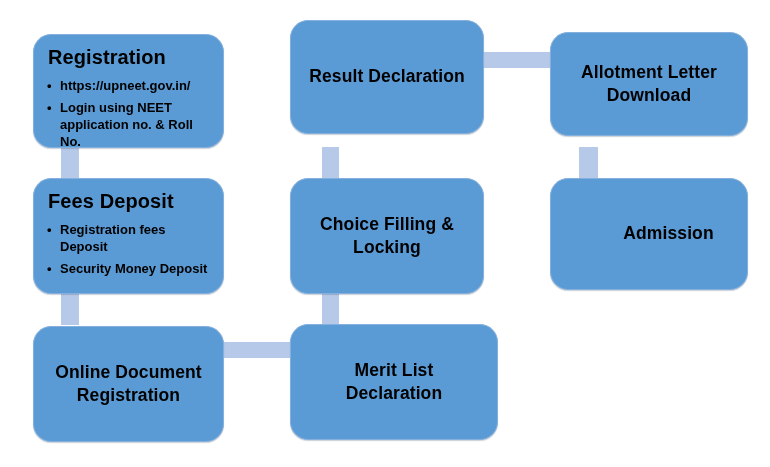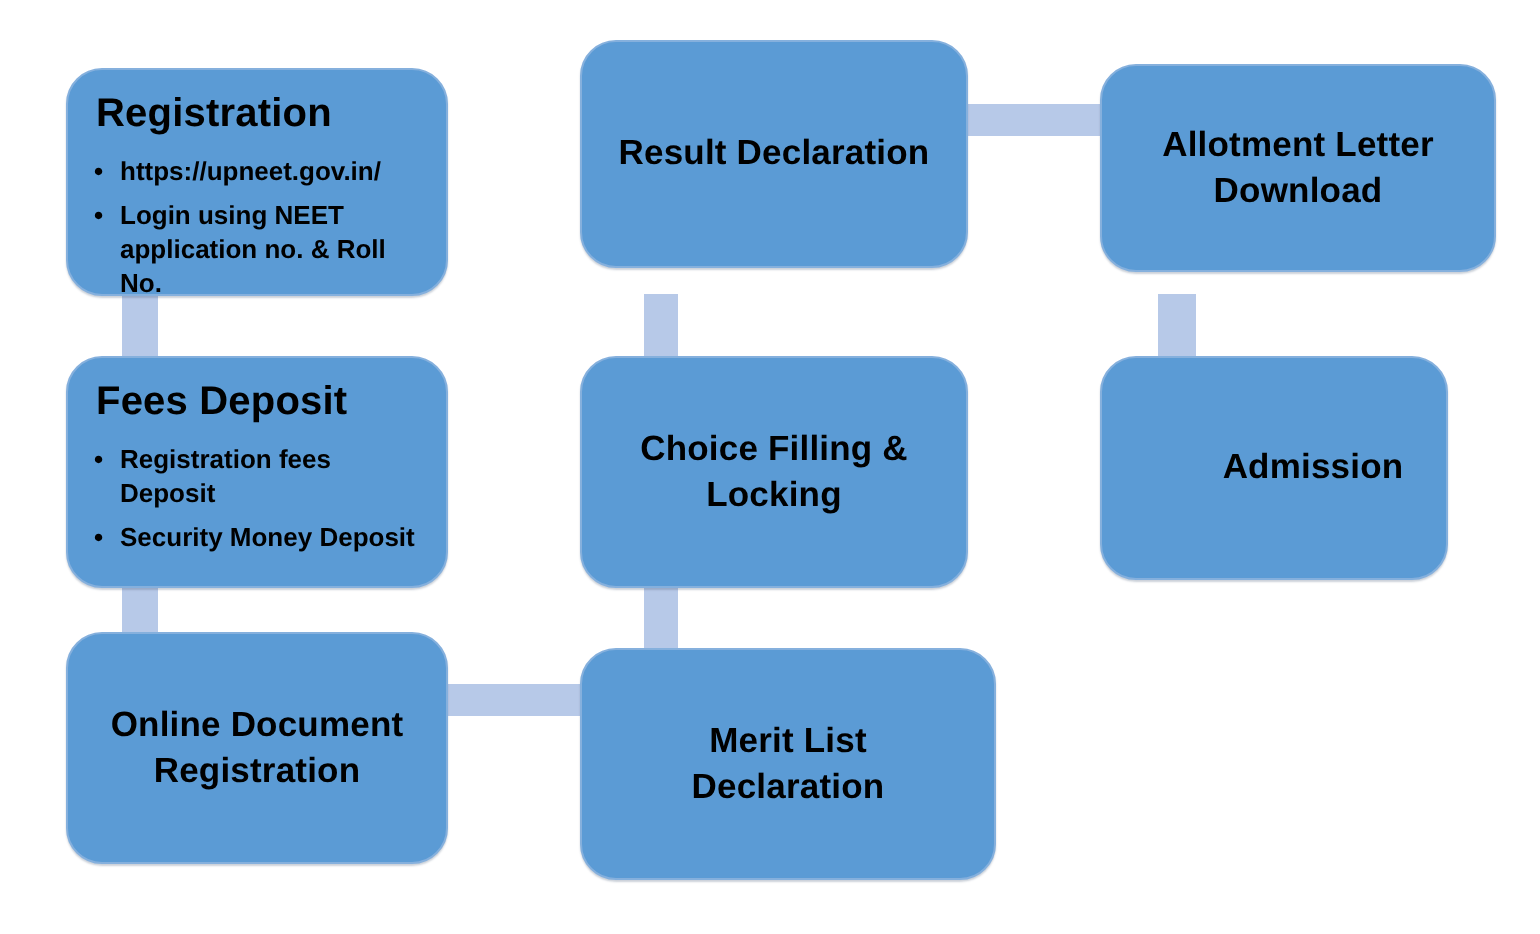--- a/index.html
+++ b/index.html
@@ -30,26 +30,26 @@
     position: absolute;
     box-sizing: border-box;
     background: #5b9bd5;
     border: 1px solid #85b0dd;
     border-radius: 18px;
     color: #000000;
     box-shadow: 0 1px 1px rgba(70, 90, 120, 0.28);
   }
   .pos-registration { left: 33px;  top: 34px;  width: 191px; height: 114px; }
   .pos-fees        { left: 33px;  top: 178px; width: 191px; height: 116px; }
-  .pos-odv         { left: 33px;  top: 316px; width: 191px; height: 116px; }
+  .pos-odv         { left: 33px;  top: 326px; width: 191px; height: 116px; }
   .pos-merit       { left: 290px; top: 324px; width: 208px; height: 116px; }
   .pos-choice      { left: 290px; top: 178px; width: 194px; height: 116px; }
   .pos-result      { left: 290px; top: 20px;  width: 194px; height: 114px; }
   .pos-allotment   { left: 550px; top: 32px;  width: 198px; height: 104px; }
-  .pos-admission   { left: 550px; top: 178px; width: 174px; height: 112px; padding-left: 39px; }
+  .pos-admission   { left: 550px; top: 178px; width: 198px; height: 112px; padding-left: 39px; }
 
   .node.center {
     display: flex;
     align-items: center;
     justify-content: center;
     text-align: center;
     font-size: 17.5px;
     font-weight: 600;
     line-height: 1.32;
     letter-spacing: 0.1px;

